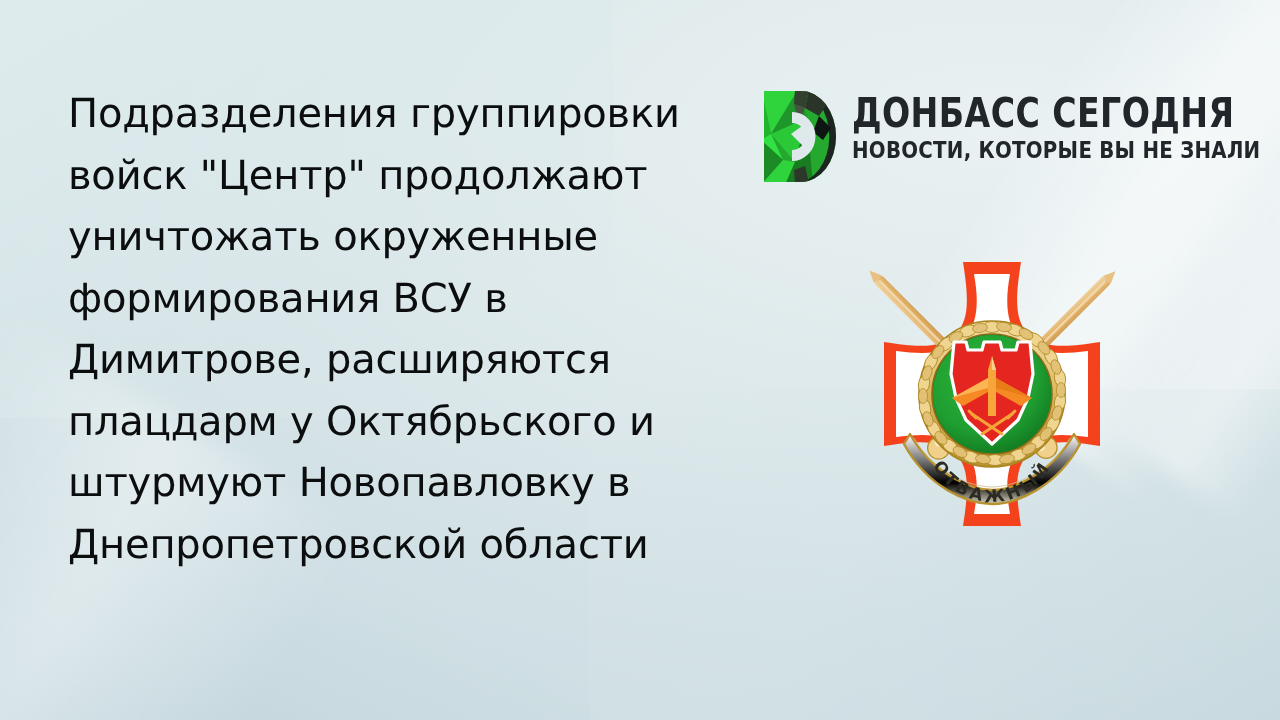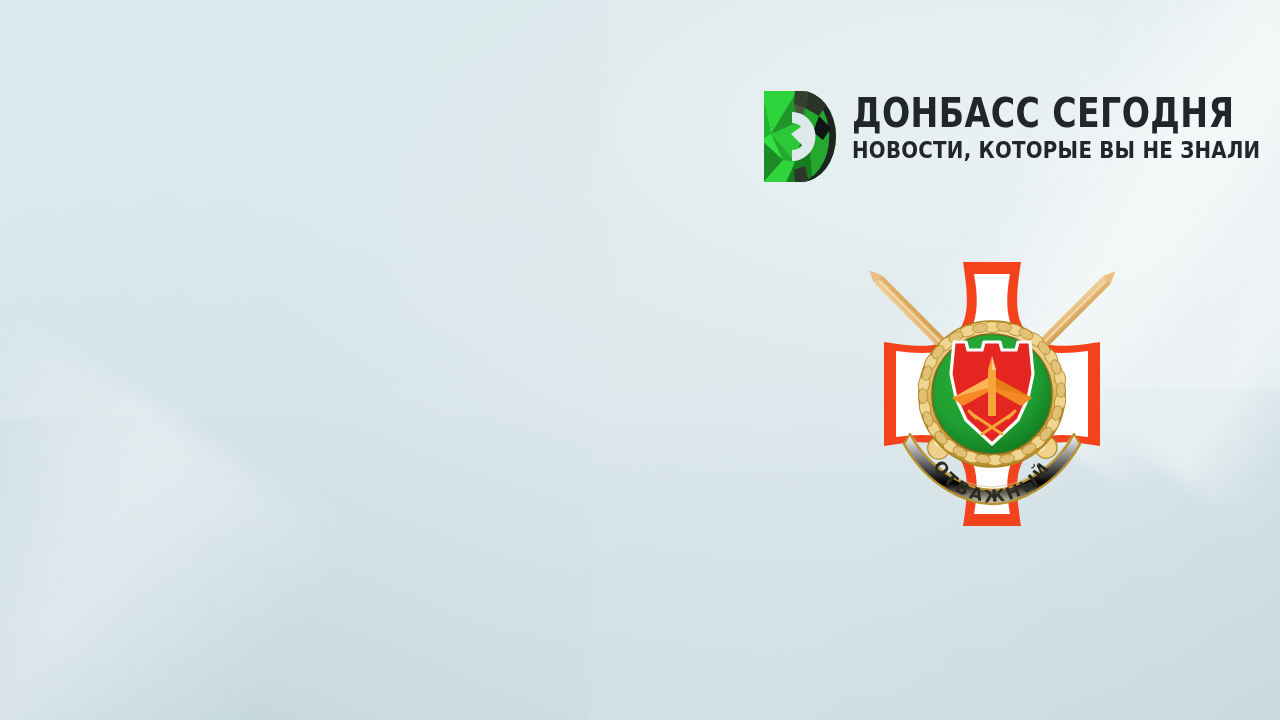--- a/index.html
+++ b/index.html
@@ -145,20 +145,28 @@
 
   <div class="bg-base"></div>
   <div class="bg-tint-tl"></div>
   <div class="bg-tint-bl"></div>
   <div class="bg-tint-br"></div>
   <div class="bg-swoosh-c"></div>
   <div class="bg-swoosh-a"></div>
   <div class="bg-swoosh-b"></div>
   <div class="bg-vignette"></div>
 
+  <div class="headline">Подразделения группировки
+войск "Центр" продолжают
+уничтожать окруженные
+формирования ВСУ в
+Димитрове, расширяются
+плацдарм у Октябрьского и
+штурмуют Новопавловку в
+Днепропетровской области</div>
 
   <div class="brand">
 
     <svg class="brand-mark" viewBox="0 0 78 97" aria-hidden="true">
       <defs>
         <clipPath id="dclip">
           <path d="M3 3 H40 A35 45.5 0 0 1 40 94 H3 Z"></path>
         </clipPath>
       </defs>
       <g clip-path="url(#dclip)">

